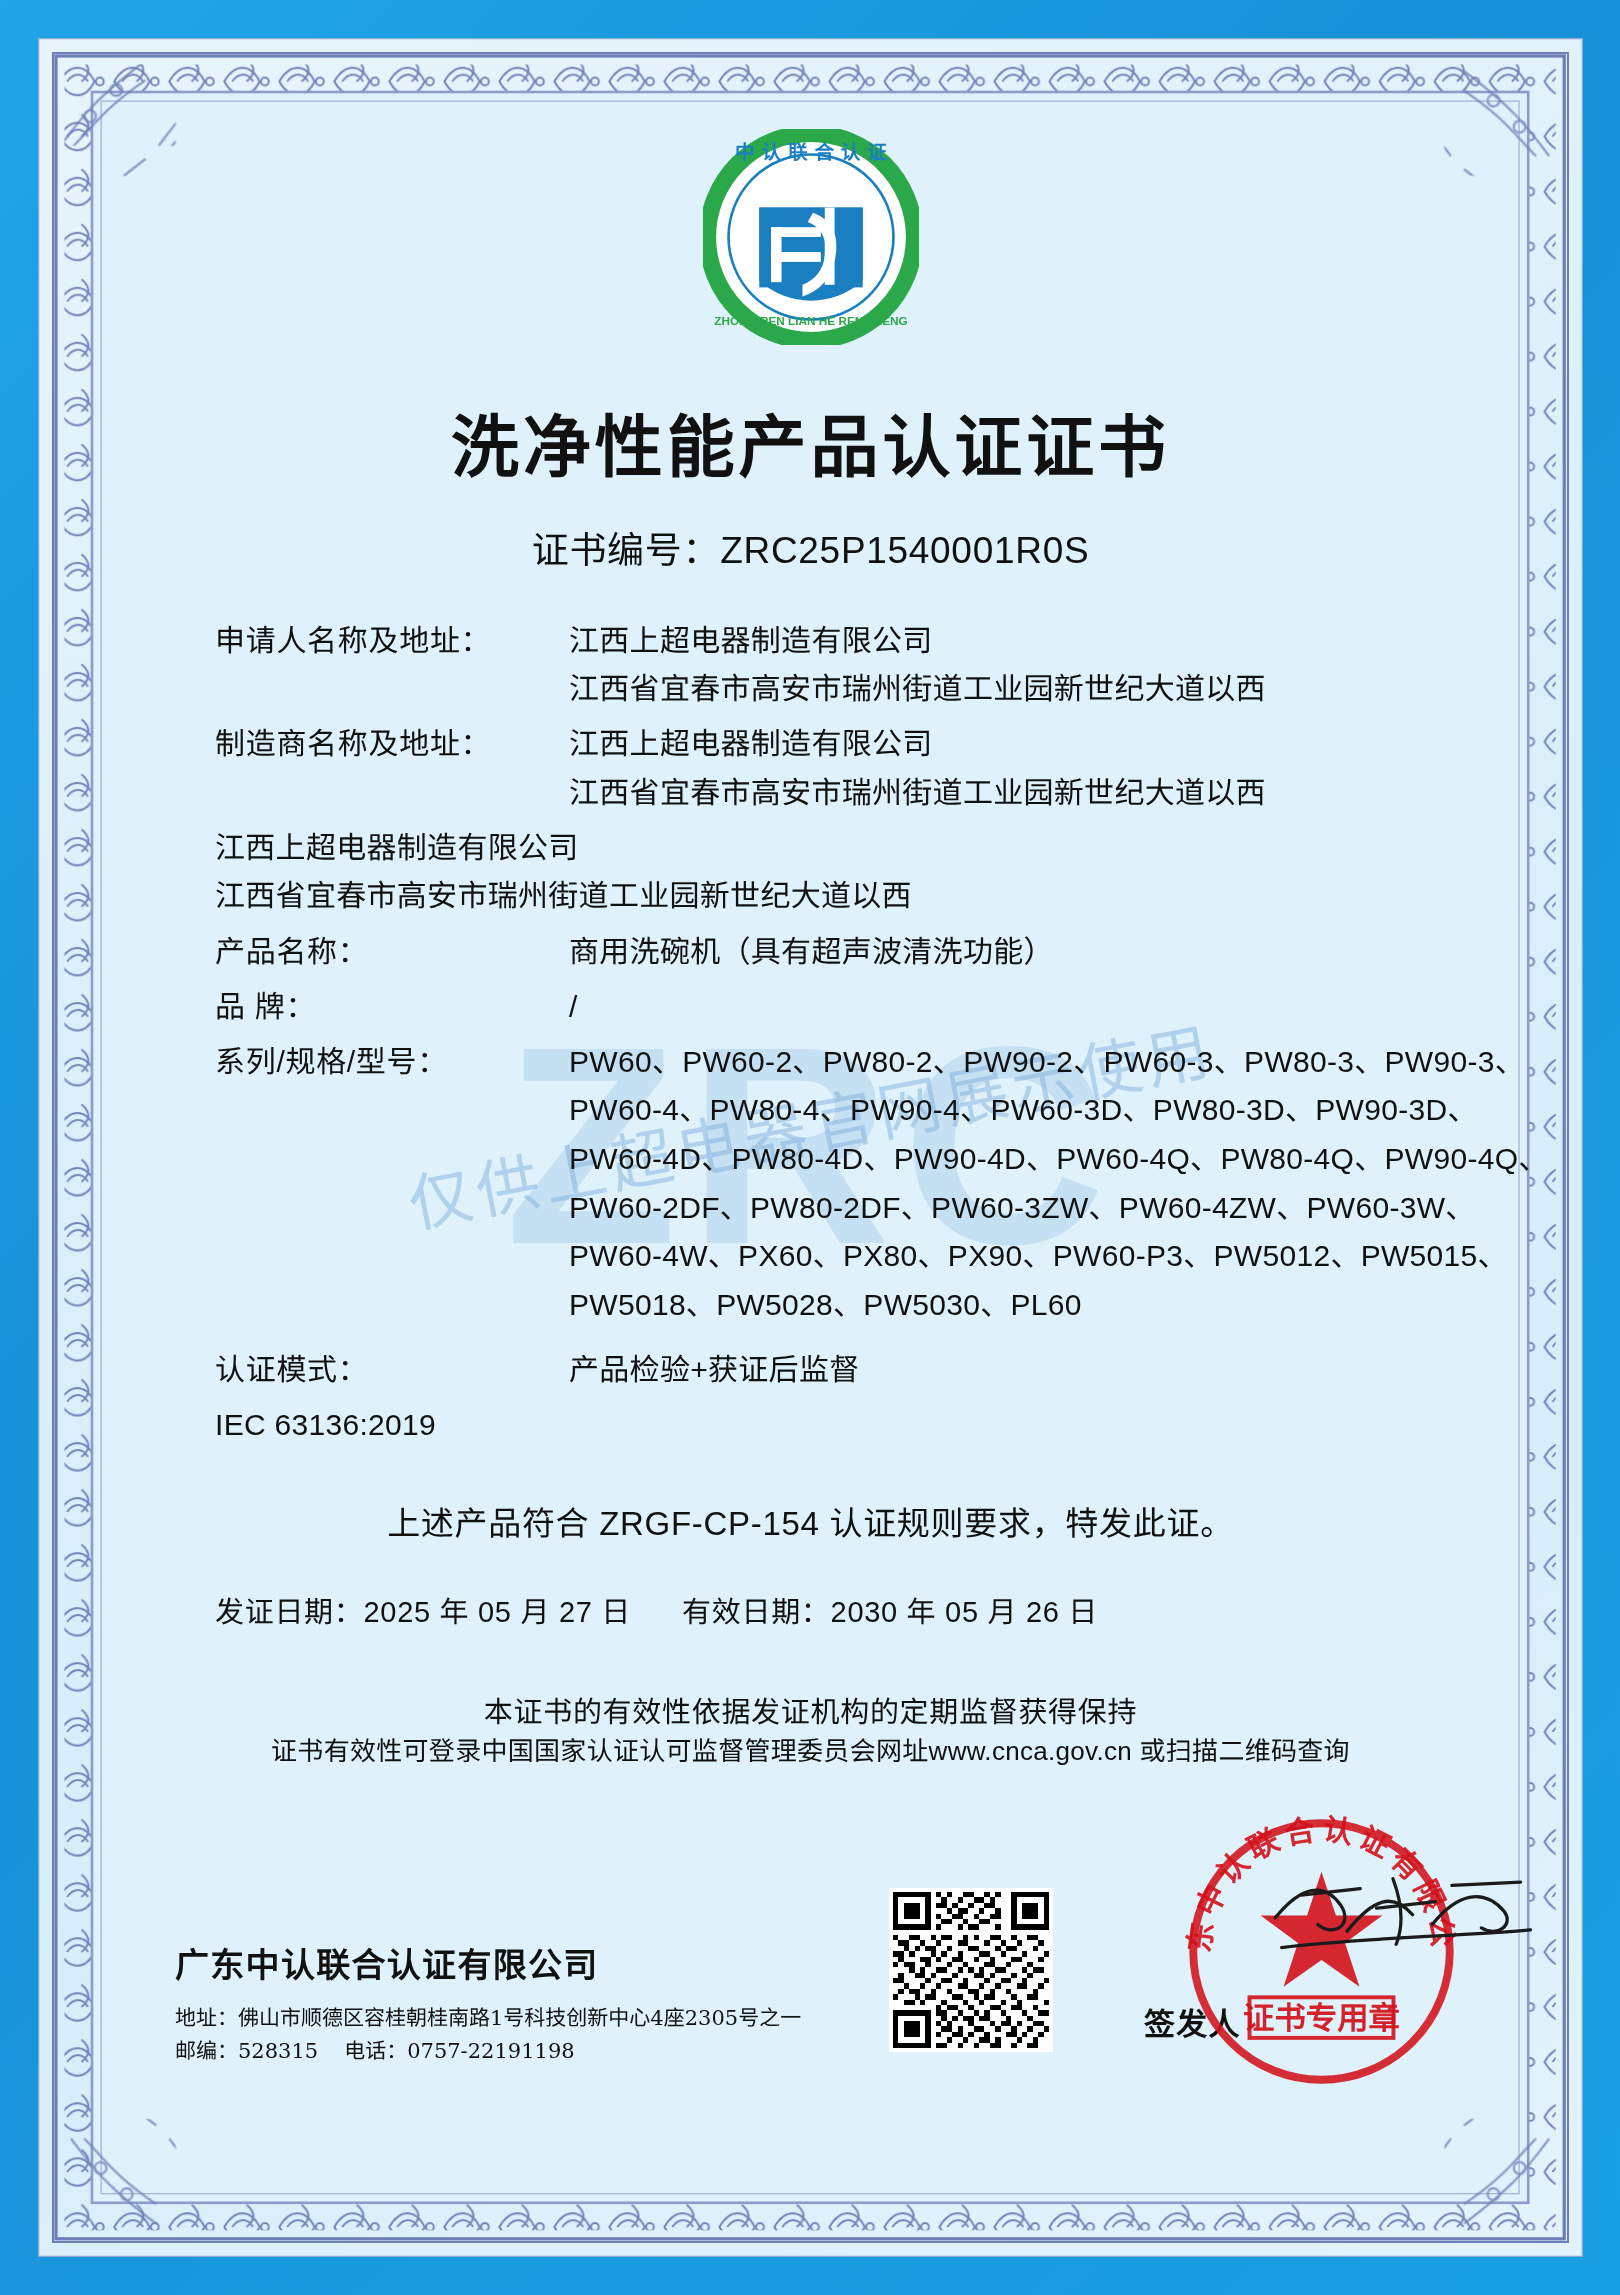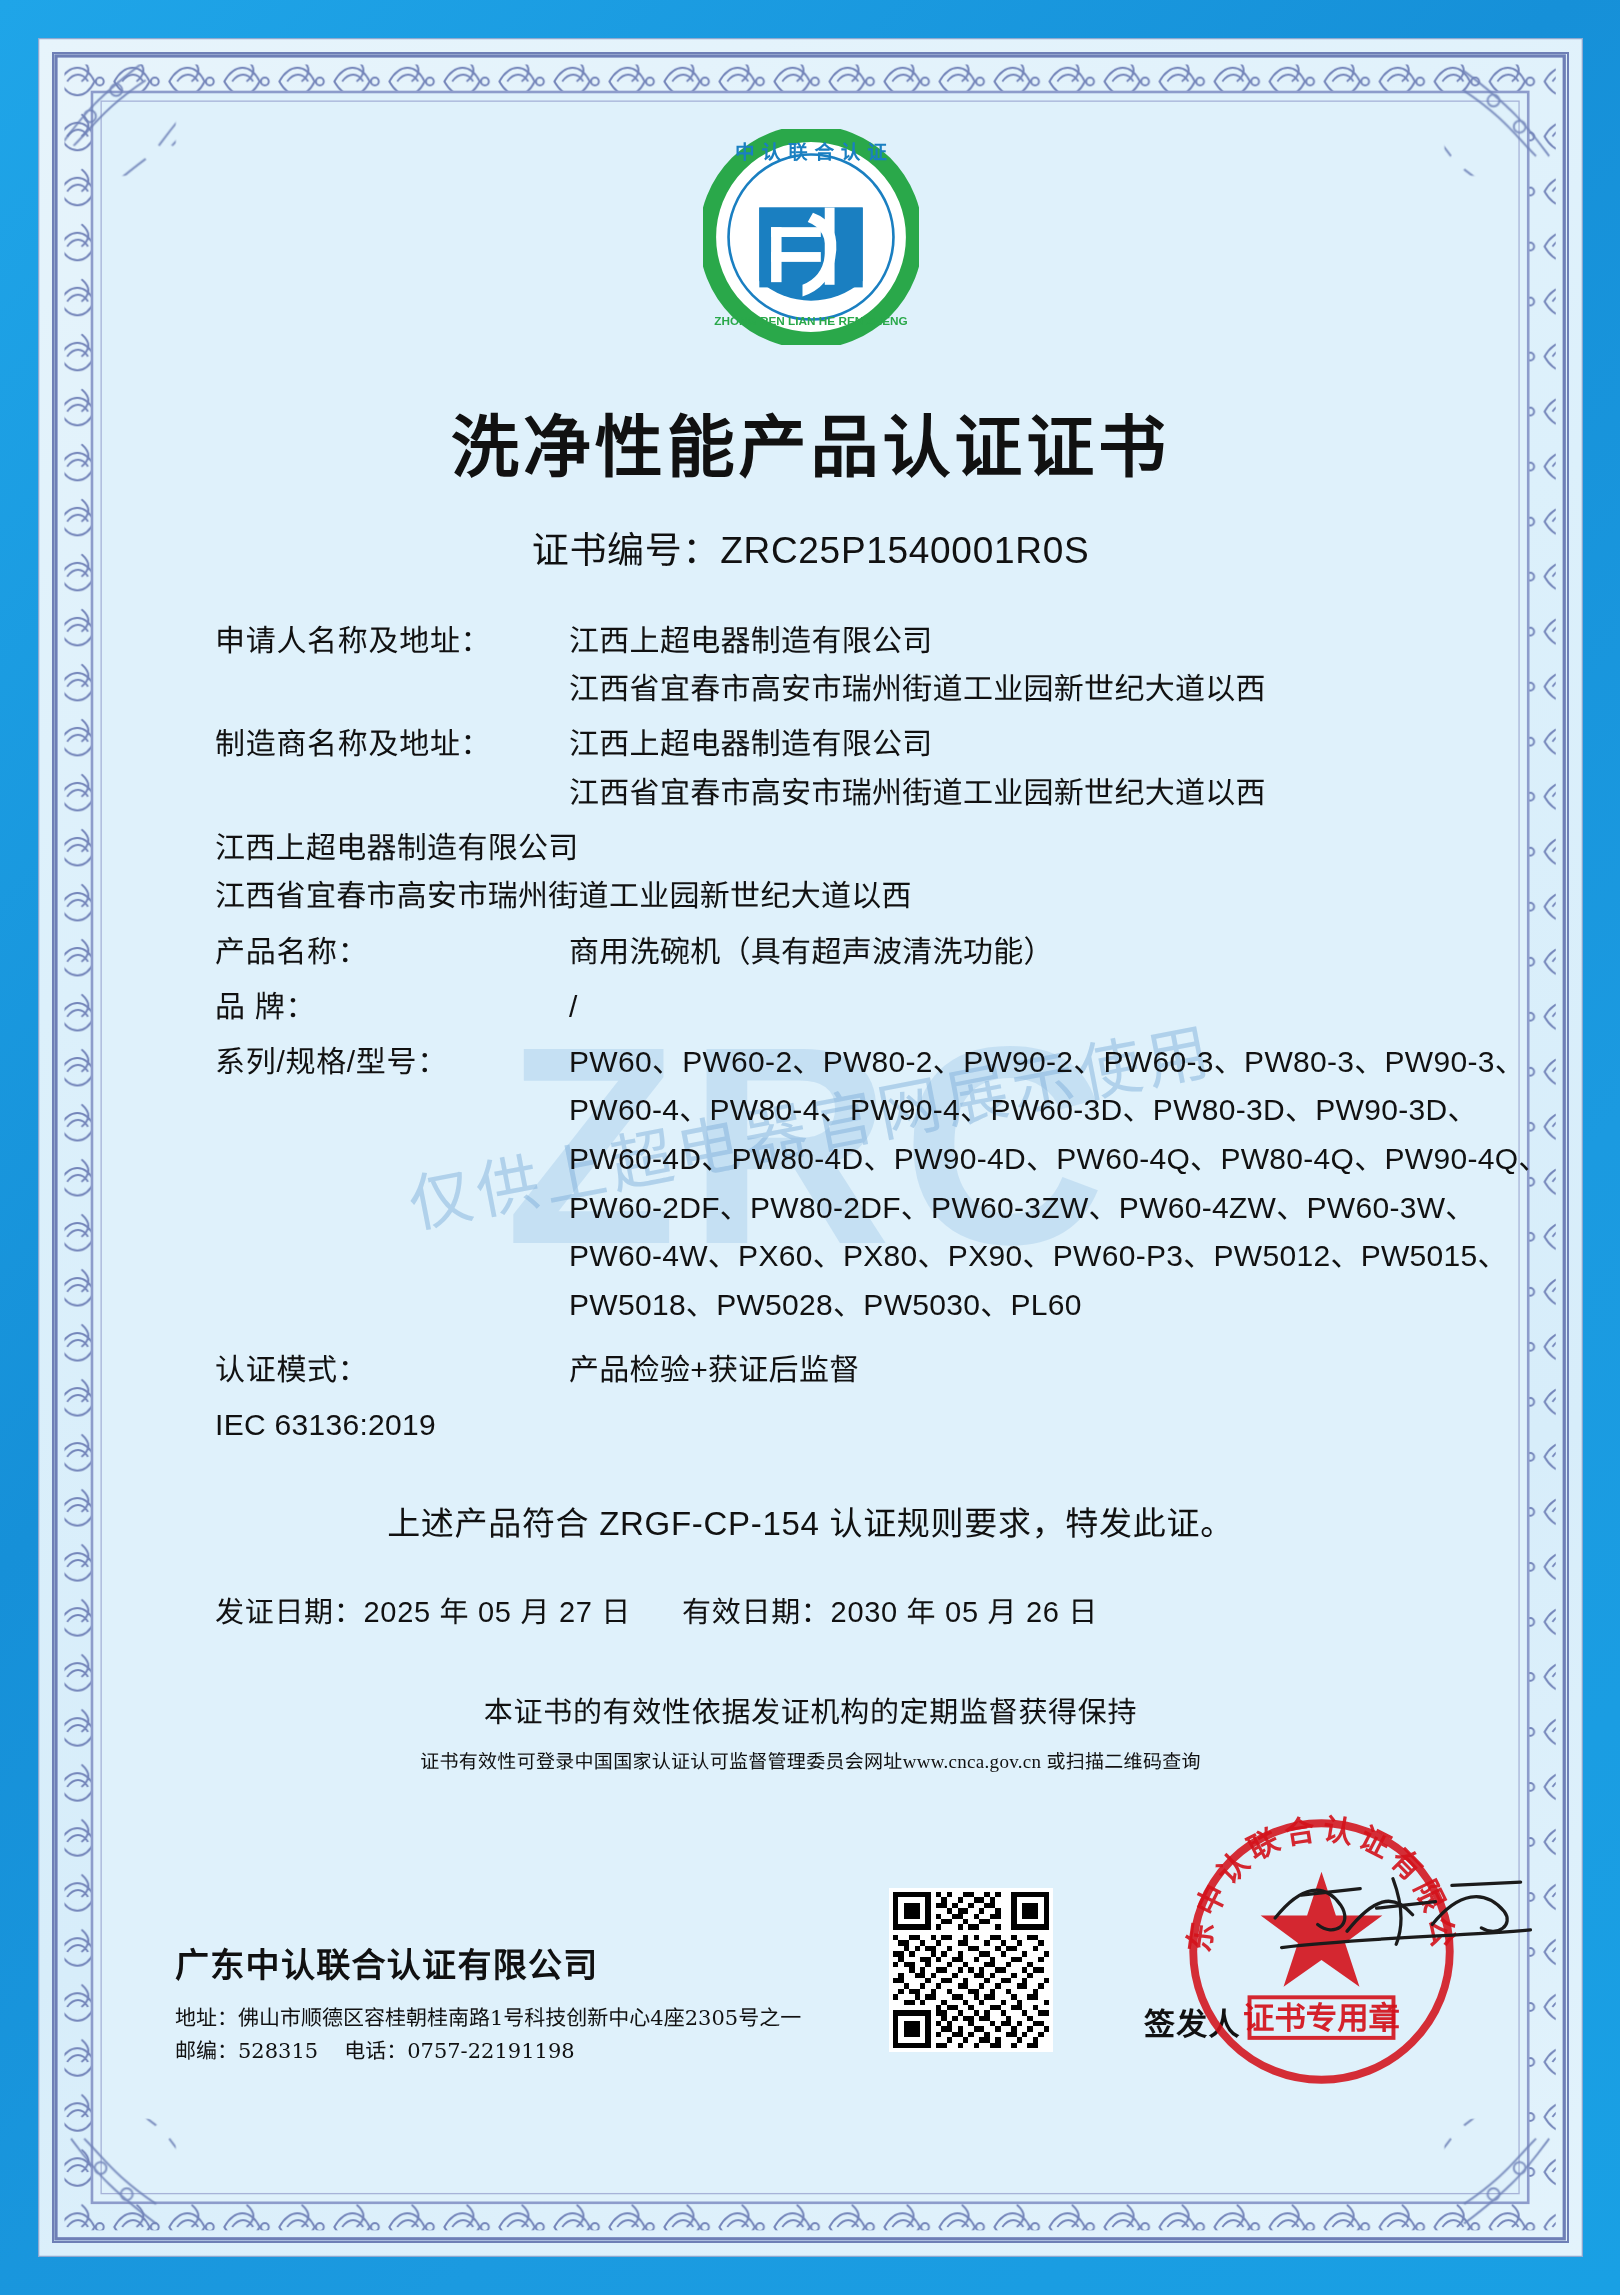--- a/index.html
+++ b/index.html
@@ -187,24 +187,24 @@
     text-align: center;
     margin-top: 58px;
   }
   .note1 {
     font-size: 29px;
     color: #111111;
     font-family: "DejaVu Serif", serif;
     letter-spacing: 0.7px;
   }
   .note2 {
-    font-size: 19px;
-    color: #111111;
-    margin-top: 16px;
-    font-family: Liberation Serif, serif;
+    font-size: 26px;
+    color: #111111;
+    margin-top: 0;
+    font-family: Liberation Sans, sans-serif;
     letter-spacing: 0.3px;
   }
   
   .bottom {
     position: absolute;
     z-index: 3;
     left: 39px;
     right: 13px;
     bottom: 79px;
   }

